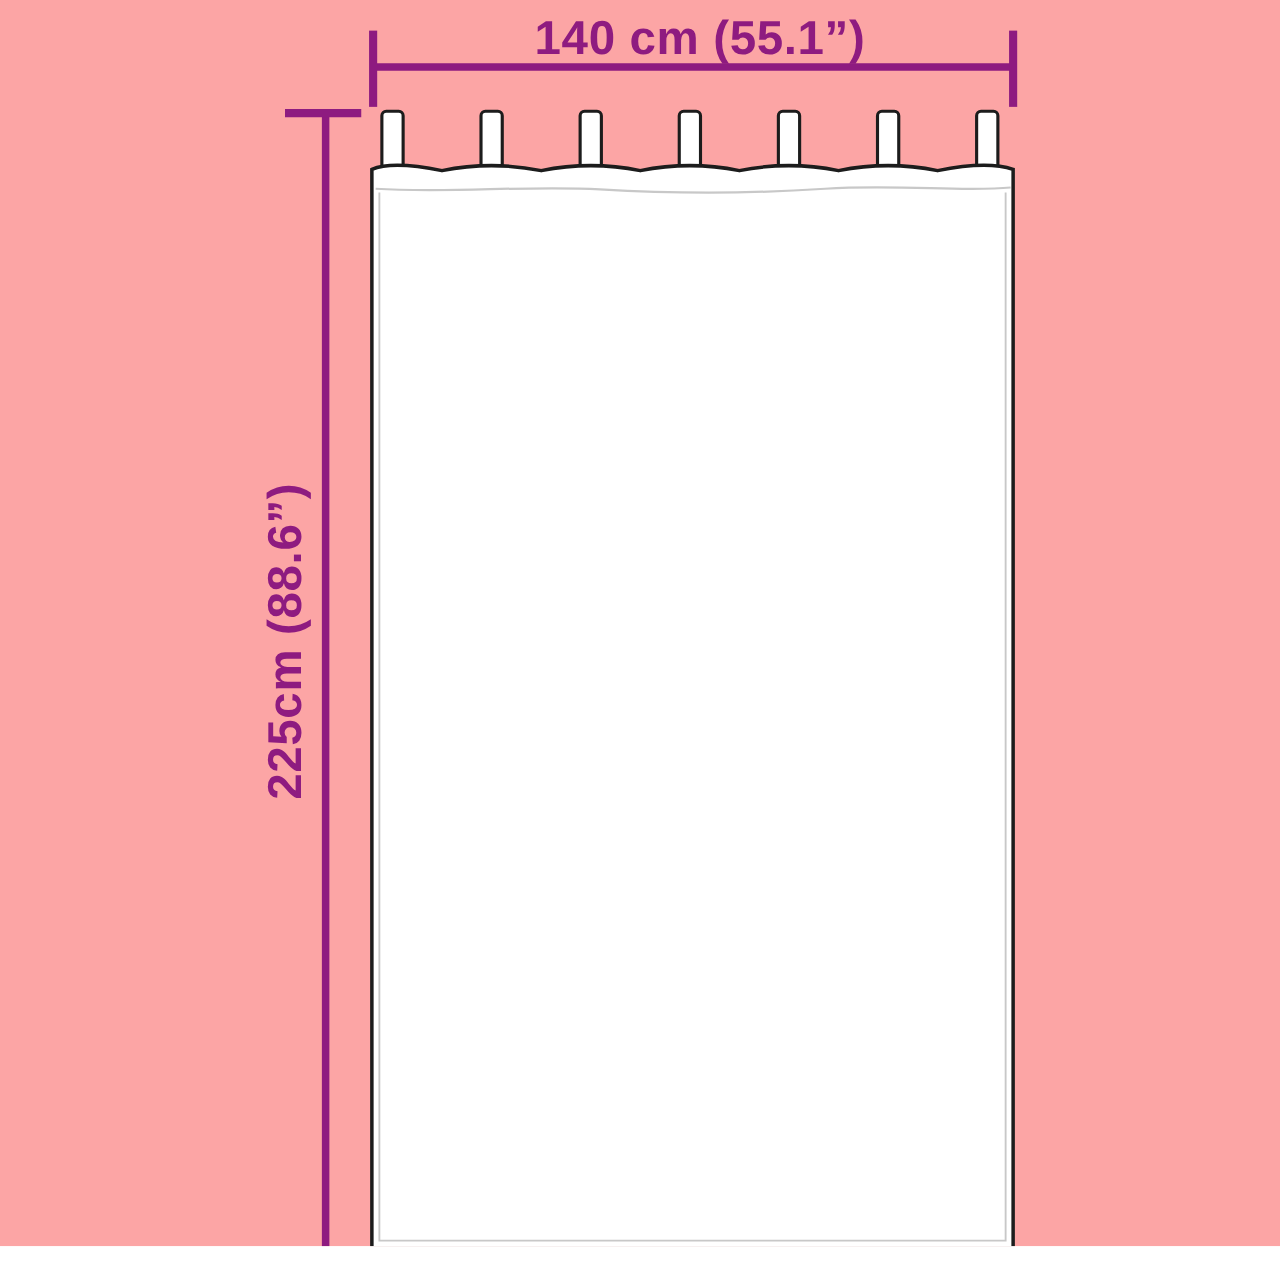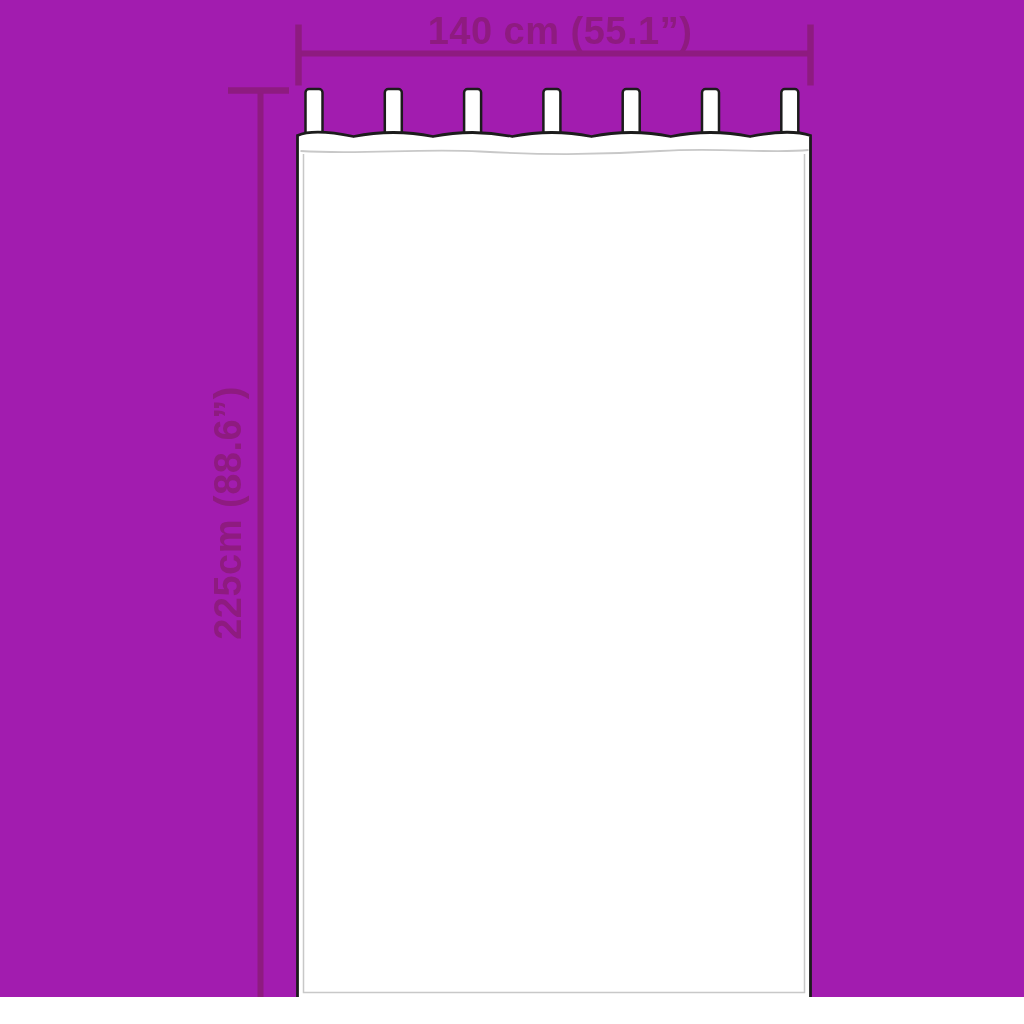--- a/index.html
+++ b/index.html
@@ -4,21 +4,21 @@
 <style>
   html, body {
     margin: 0;
     padding: 0;
     background: #ffffff;
   }
   .canvas {
     position: relative;
     width: 1024px;
     height: 997px;
-    background: #a21caf;
+    background: #fca5a5;
     overflow: hidden;
     font-family: "Liberation Sans", sans-serif;
   }
   svg {
     position: absolute;
     top: 0;
     left: 0;
   }
   .dim-label {
     font-family: "Liberation Sans", sans-serif;

